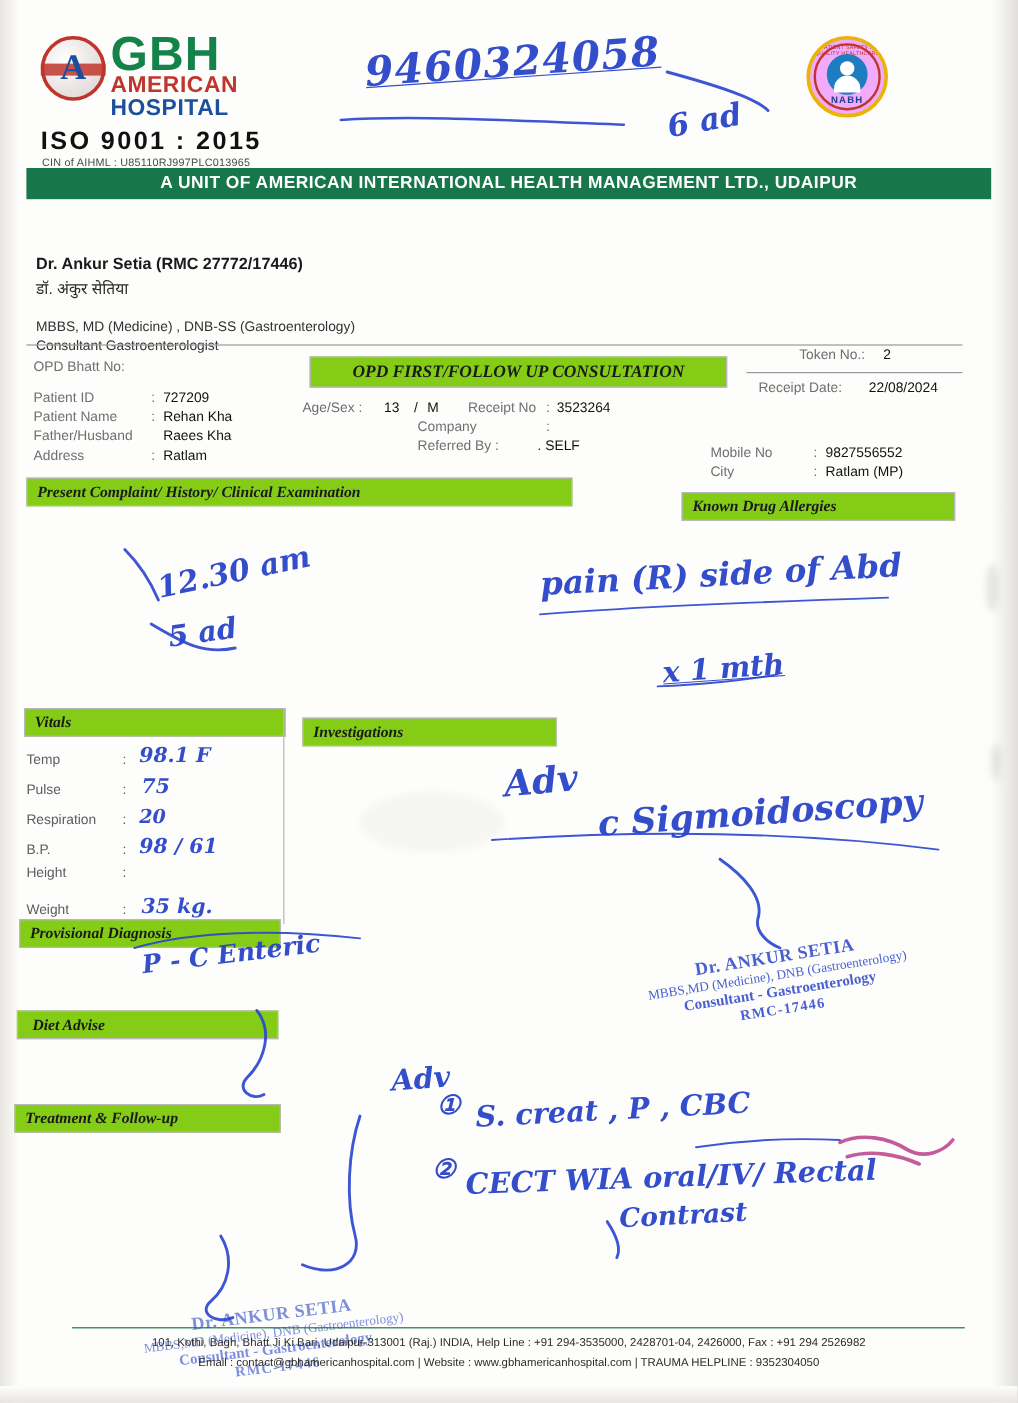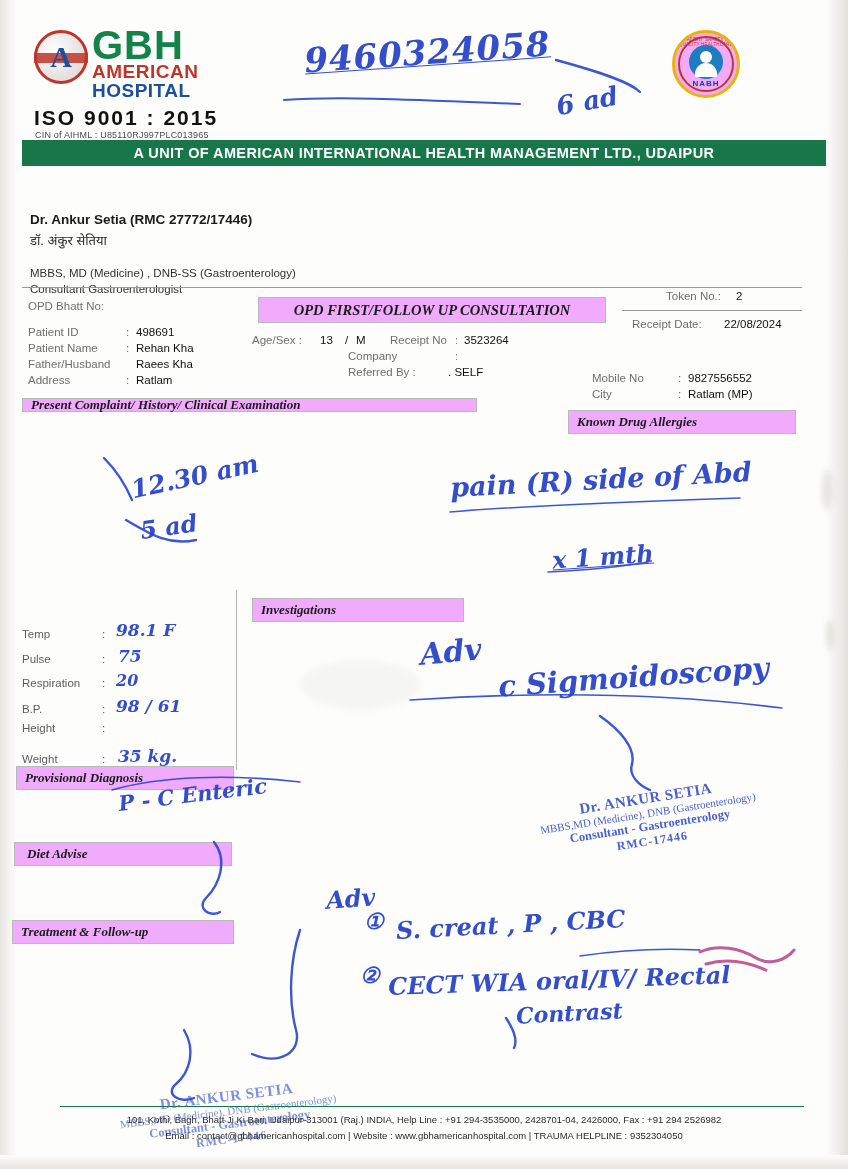--- a/index.html
+++ b/index.html
@@ -158,21 +158,21 @@
     position: absolute; left: 30px; top: 212px; width: 400px;
   }
   .doc .l1 { font: bold 13.5px "Liberation Sans", sans-serif; color: #1a1a1a; }
   .doc .l2 { font: 13px "Liberation Sans", sans-serif; color: #2a2a2a; margin-top: 4px; }
   .doc .l3 { font: 11.5px "Liberation Sans", sans-serif; color: #333; margin-top: 18px; }
   .doc .l4 { font: 11.5px "Liberation Sans", sans-serif; color: #333; margin-top: 4px; }
 
   
   .box-label {
     position: absolute;
-    background: #f0abfc;
+    background: #84cc16;
     border: 1px solid #b9b9bb;
     box-sizing: border-box;
     font: italic bold 13px "Liberation Serif", serif;
     color: #1a1a1a;
     display: flex; align-items: center;
     padding-left: 8px;
   }
   .consult-title {
     left: 258px; top: 297px; width: 348px; height: 26px;
     justify-content: center;
@@ -185,21 +185,21 @@
   .f-val { position: absolute; font: 11.5px "Liberation Sans", sans-serif; color: #111; }
   .muted { color: #6f6f71; }
 
   .hr-thin {
     position: absolute;
     background: #9a9a9c;
     height: 1px;
   }
 
   
-  .lbl-present { left: 22px; top: 398px; width: 455px; height: 14px; }
+  .lbl-present { left: 22px; top: 398px; width: 455px; height: 24px; }
   .lbl-allergies { left: 568px; top: 410px; width: 228px; height: 24px; }
   .lbl-vitals { left: 20px; top: 590px; width: 218px; height: 24px; }
   .lbl-invest { left: 252px; top: 598px; width: 212px; height: 24px; }
   .lbl-prov { left: 16px; top: 766px; width: 218px; height: 24px; }
   .lbl-diet { left: 14px; top: 842px; width: 218px; height: 24px; padding-left: 12px; }
   .lbl-treat { left: 12px; top: 920px; width: 222px; height: 24px; }
 
   
   .vitals {
     position: absolute; left: 22px; top: 622px; width: 210px;
@@ -312,21 +312,21 @@
   </div>
 
   <div class="hr-thin" style="left:22px;top:287px;width:780px;"></div>
 
   <div class="box-label consult-title">OPD FIRST/FOLLOW UP CONSULTATION</div>
 
   <div class="f muted" style="left:28px;top:300px;">OPD Bhatt No:</div>
 
   <div class="f muted" style="left:28px;top:326px;">Patient ID</div>
   <div class="f muted" style="left:126px;top:326px;">:</div>
-  <div class="f-val" style="left:136px;top:326px;">498691</div>
+  <div class="f-val" style="left:136px;top:326px;">727209</div>
 
   <div class="f muted" style="left:28px;top:342px;">Patient Name</div>
   <div class="f muted" style="left:126px;top:342px;">:</div>
   <div class="f-val" style="left:136px;top:342px;">Rehan Kha</div>
 
   <div class="f muted" style="left:28px;top:358px;">Father/Husband</div>
   <div class="f-val" style="left:136px;top:358px;">Raees Kha</div>
 
   <div class="f muted" style="left:28px;top:374px;">Address</div>
   <div class="f muted" style="left:126px;top:374px;">:</div>
@@ -358,20 +358,21 @@
   <div class="f muted" style="left:592px;top:372px;">Mobile No</div>
   <div class="f muted" style="left:678px;top:372px;">:</div>
   <div class="f-val" style="left:688px;top:372px;">9827556552</div>
 
   <div class="f muted" style="left:592px;top:388px;">City</div>
   <div class="f muted" style="left:678px;top:388px;">:</div>
   <div class="f-val" style="left:688px;top:388px;">Ratlam (MP)</div>
 
   <div class="box-label lbl-present">Present Complaint/ History/ Clinical Examination</div>
   <div class="box-label lbl-allergies">Known Drug Allergies</div>
+  <div class="box-label lbl-vitals">Vitals</div>
   <div class="box-label lbl-prov">Provisional Diagnosis</div>
   <div class="box-label lbl-invest">Investigations</div>
   <div class="box-label lbl-diet">Diet Advise</div>
   <div class="box-label lbl-treat">Treatment &amp; Follow-up</div>
 
   <div class="vitals">
     <div class="vrow">
       <span class="k">Temp</span>
       <span class="c">:</span>
       <span class="hw hw-thick" style="position:relative;font-size:17px;top:-2px;left:4px;">98.1 F</span>

